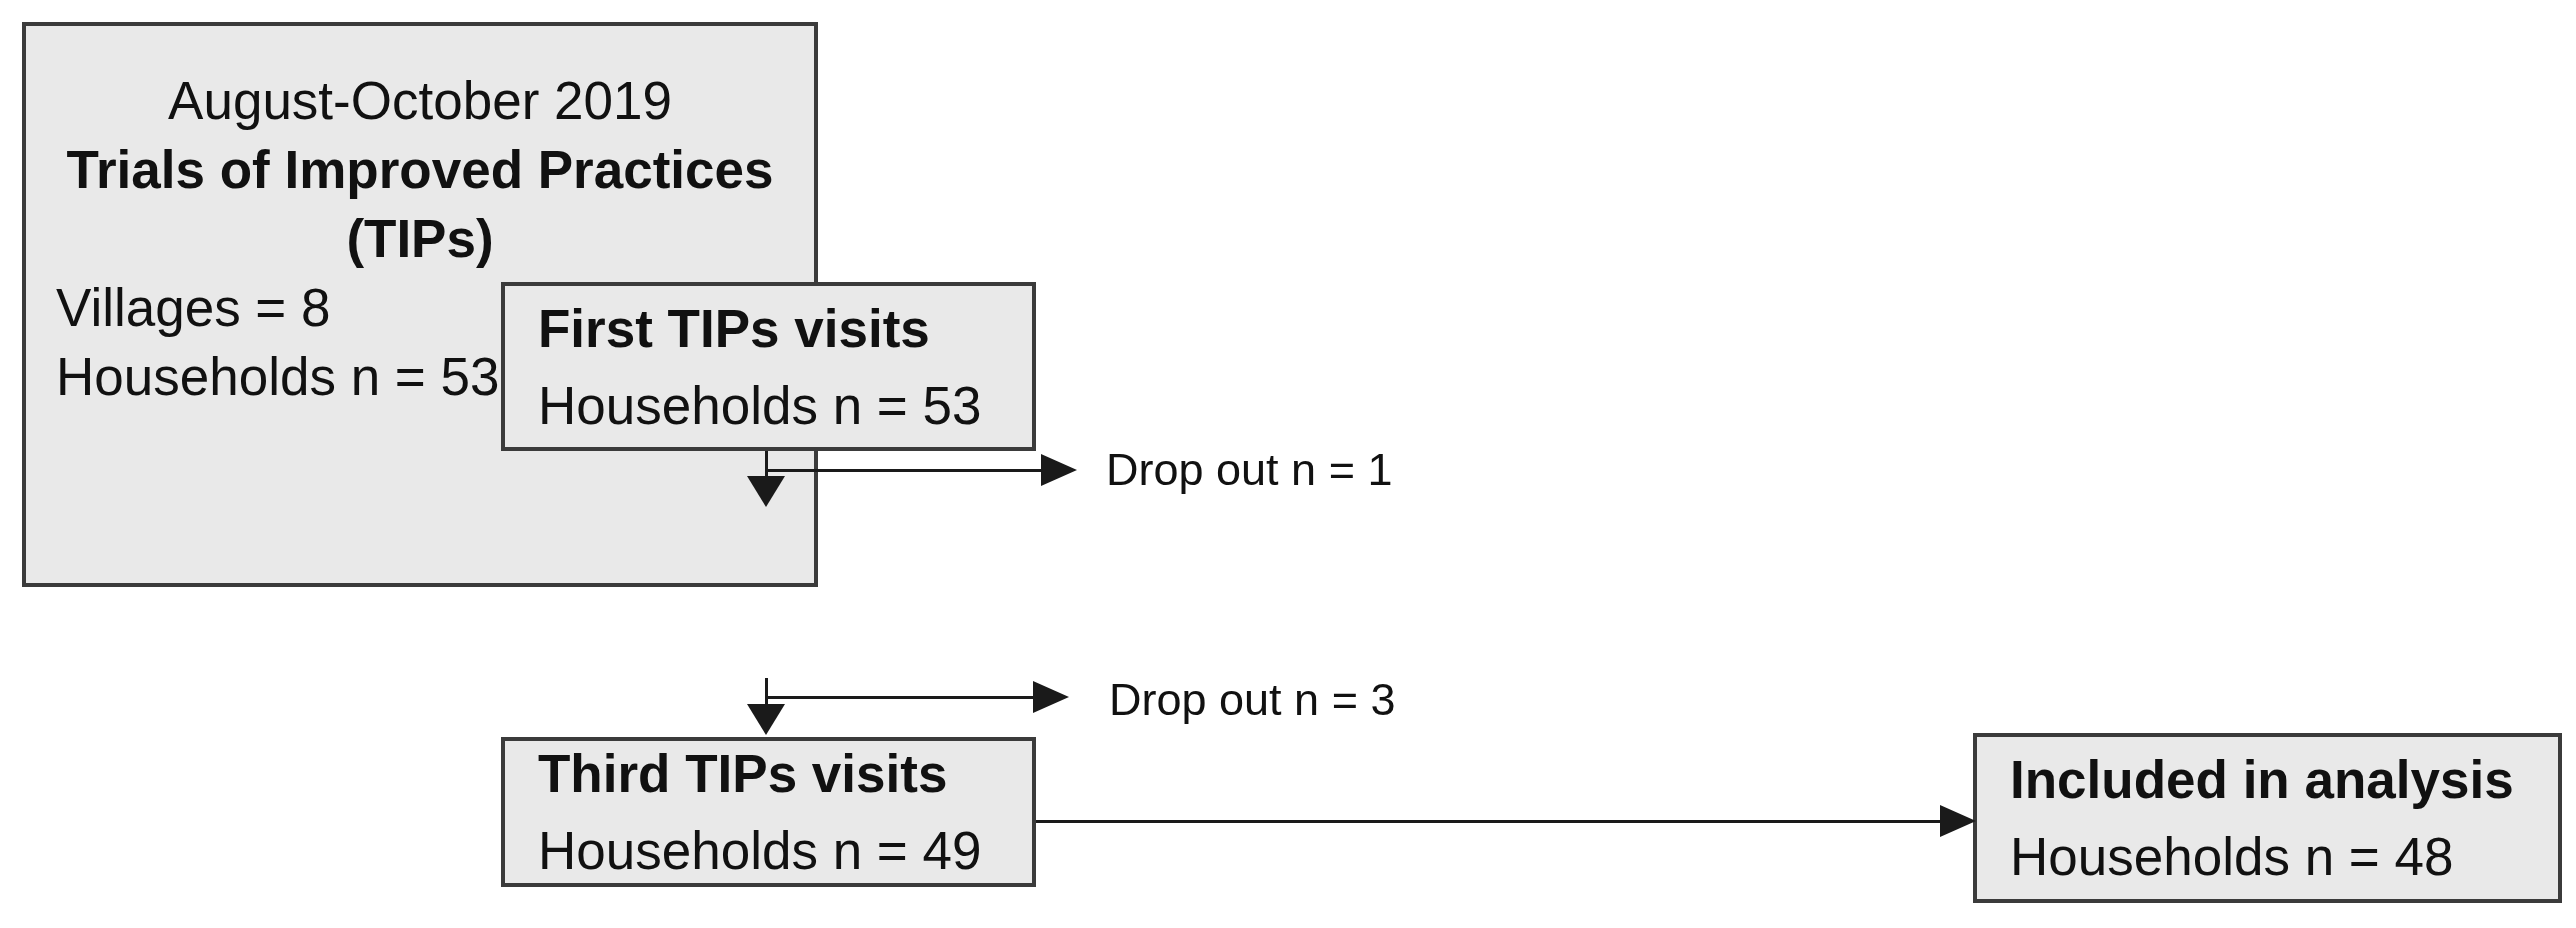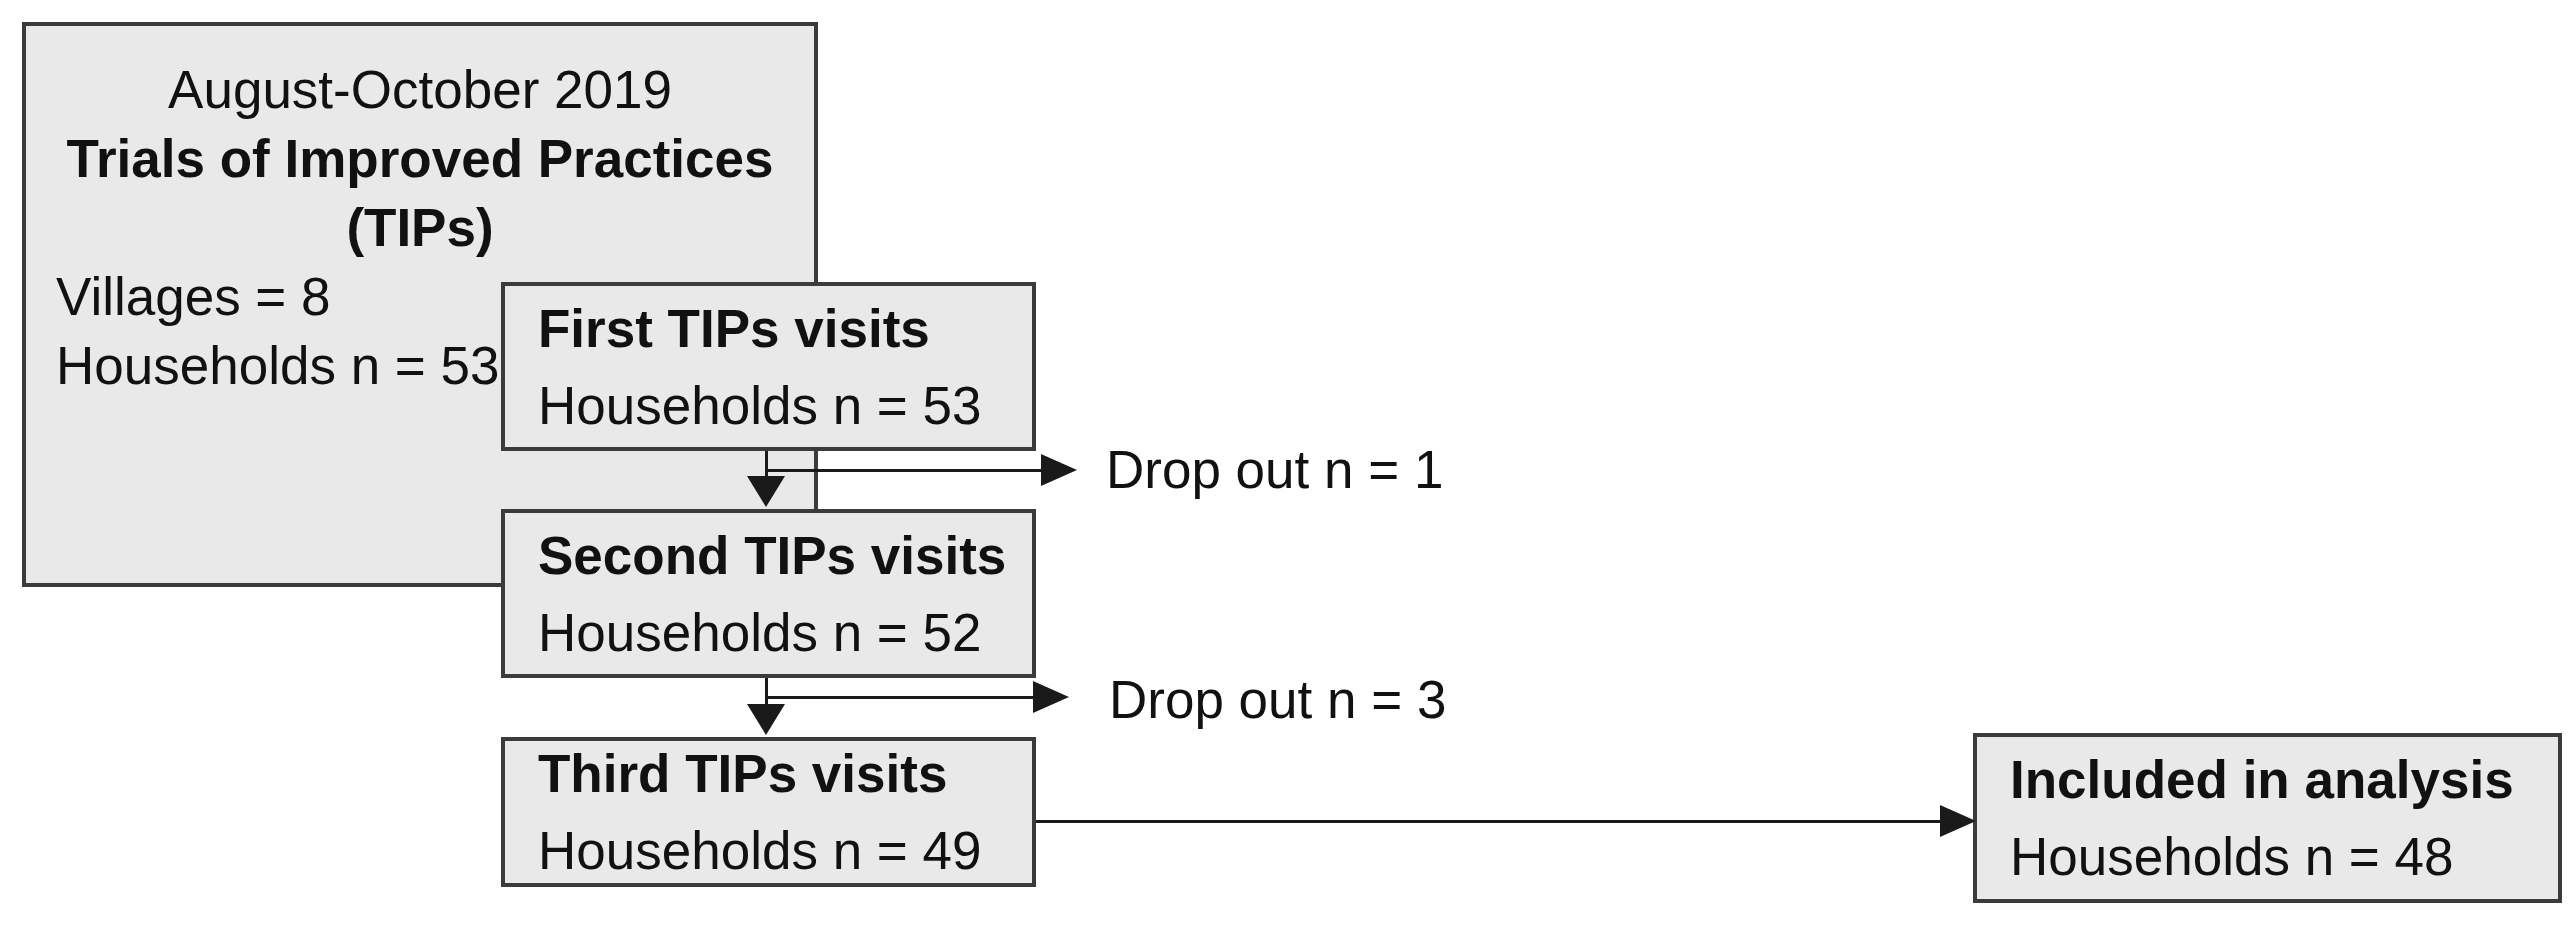--- a/index.html
+++ b/index.html
@@ -31,21 +31,21 @@
     display:flex;
     flex-direction:column;
     justify-content:center;
     padding-left:33px;
     padding-right:10px;
   }
   .bold{font-weight:700;}
   .center{text-align:center;}
   
   .bigbox{
-    padding-top:29px;
+    padding-top:40px;
     line-height:69px;
   }
   .bigbox .indent{padding-left:30px;}
   
   .hline,.vline{position:absolute;background:var(--line);}
   .hline{height:3.1px;}
   .vline{width:3.1px;}
   .arrow-down{
     position:absolute;
     width:0;height:0;
@@ -55,21 +55,21 @@
   }
   .arrow-right{
     position:absolute;
     width:0;height:0;
     border-top:16.4px solid transparent;
     border-bottom:16.4px solid transparent;
     border-left:36px solid var(--line);
   }
   .floatlabel{
     position:absolute;
-    font-size:53px;
+    font-size:45px;
     line-height:62px;
     white-space:nowrap;
     color:var(--text);
   }
 </style>
 </head>
 <body>
 
 <div class="canvas">
 
@@ -79,24 +79,20 @@
     <div class="center bold">(TIPs)</div>
     <div class="indent">Villages = 8</div>
     <div class="indent">Households n = 53</div>
   </div>
 
   <div class="box stackbox" style="left:501px;top:282px;width:535px;height:169px;">
     <div class="bold">First TIPs visits</div>
     <div>Households n = 53</div>
   </div>
 
-  <div class="box stackbox" style="left:501px;top:509px;width:535px;height:169px;">
-    <div class="bold">Second TIPs visits</div>
-    <div>Households n = 52</div>
-  </div>
 
   <div class="box stackbox" style="left:501px;top:737px;width:535px;height:150px;">
     <div class="bold">Third TIPs visits</div>
     <div>Households n = 49</div>
   </div>
 
   <div class="box stackbox" style="left:1973px;top:733px;width:589px;height:170px;">
     <div class="bold">Included in analysis</div>
     <div>Households n = 48</div>
   </div>

